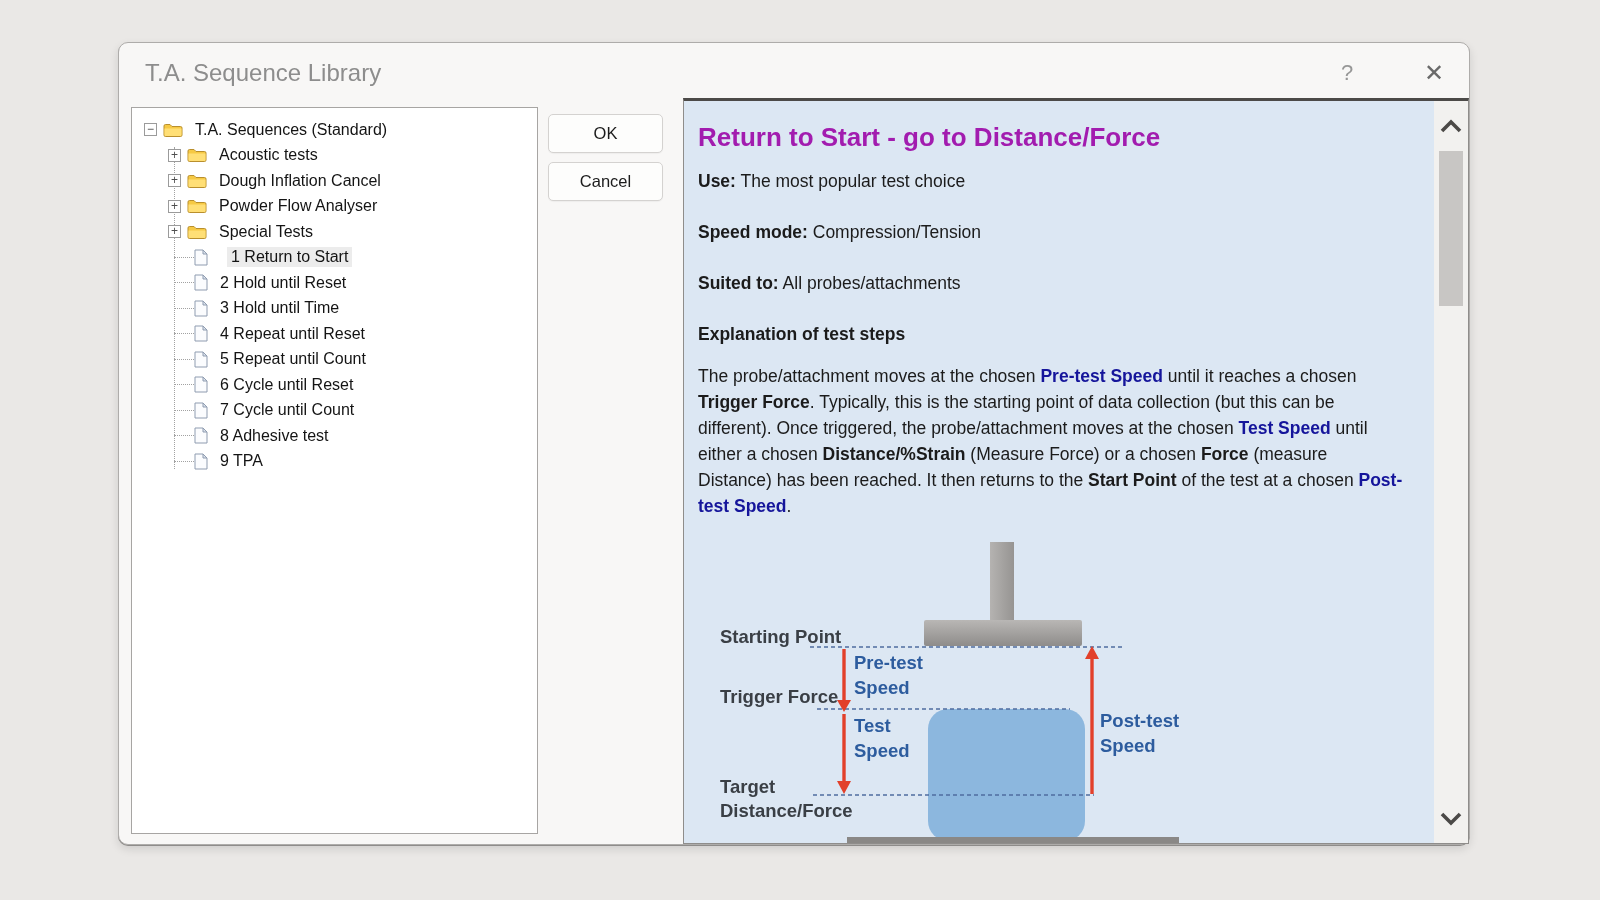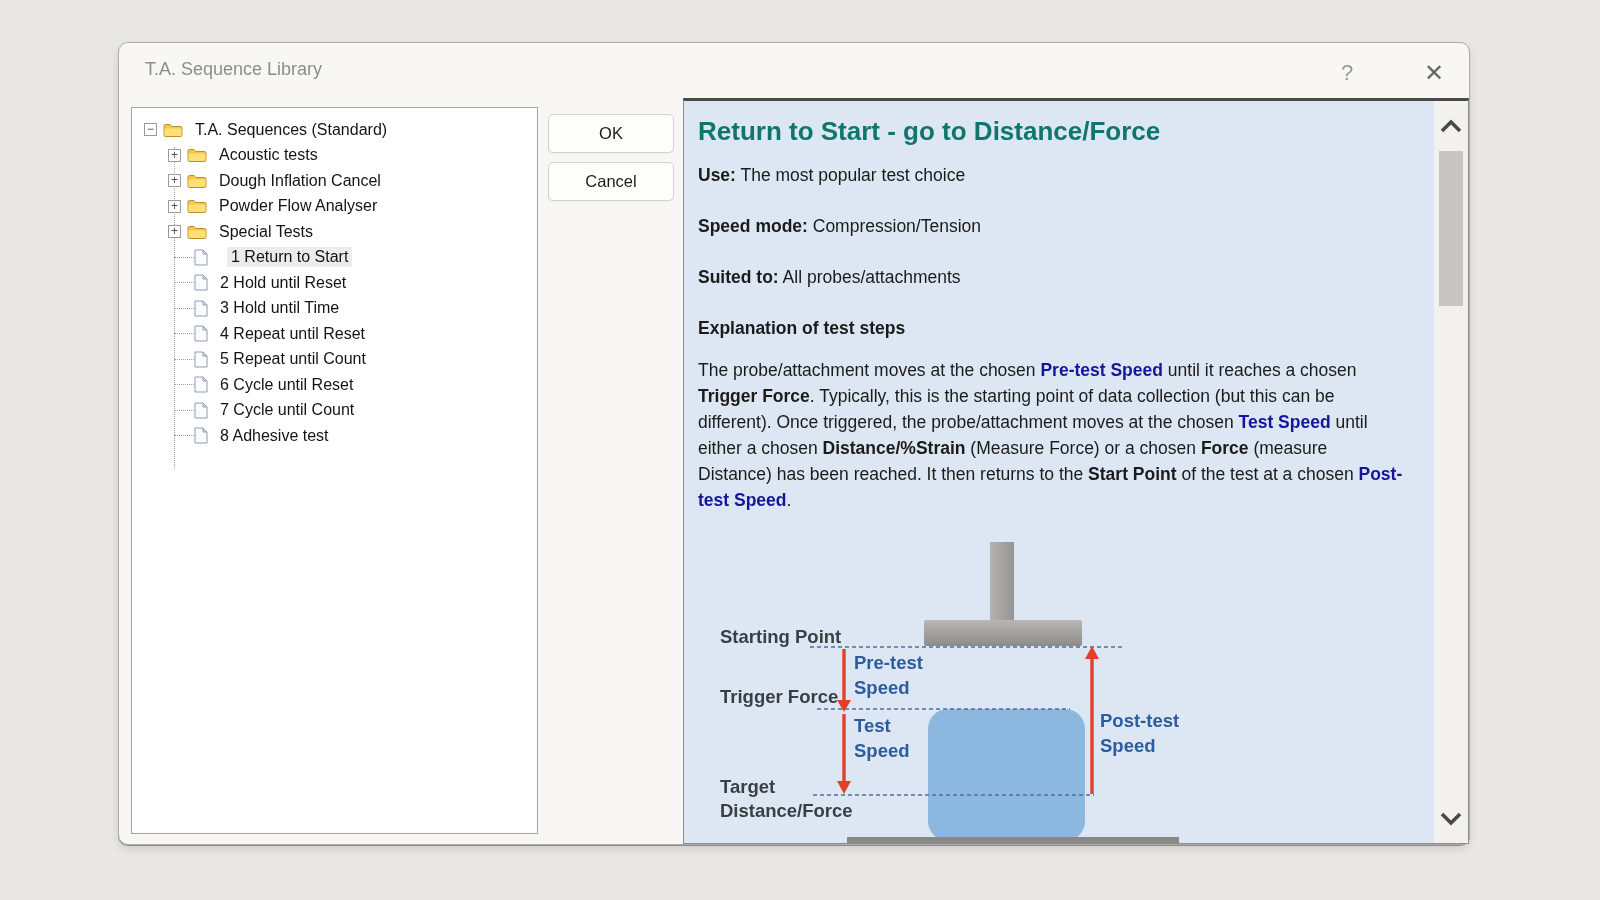--- a/index.html
+++ b/index.html
@@ -4,21 +4,21 @@
 <style>
   * { margin:0; padding:0; box-sizing:border-box; }
   html,body { width:1600px; height:900px; overflow:hidden; }
   body { background:#eae8e6; font-family:"Liberation Sans", sans-serif; }
 
   .dialog {
     position:absolute; left:118px; top:42px; width:1352px; height:803px;
     background:#f8f7f6; border:1px solid #aeacaa; border-radius:10px;
     box-shadow:0 1px 0 #8e8c8a, 0 4px 10px rgba(0,0,0,.12);
   }
-  .title { position:absolute; left:26px; top:16px; font-size:18px; color:#8d8d8d; }
+  .title { position:absolute; left:26px; top:16px; font-size:24px; color:#8d8d8d; }
   .help-btn { position:absolute; left:1212px; top:14px; width:32px; height:32px;
     font-size:22px; color:#979797; text-align:center; line-height:32px; cursor:default; }
   .close-btn { position:absolute; left:1297px; top:12px; width:36px; height:36px;
     font-size:24px; color:#6a6a6a; text-align:center; line-height:36px; font-weight:300; cursor:default; }
 
   
   .tree-panel { position:absolute; left:12px; top:64px; width:407px; height:727px;
     background:#ffffff; border:1px solid #a7a5a3; overflow:hidden; }
   .tree-rows { position:absolute; inset:0; padding-top:9px; }
   .vline { position:absolute; left:42px; top:39px; height:322px; width:0;
@@ -30,34 +30,34 @@
   .trow.doc  { padding-left:42px; }
   .exp { width:13px; height:13px; border:1px solid #9b9b9b; background:#fff;
     font-size:12px; line-height:10px; text-align:center; color:#4f4f4f; flex:none;
     margin-right:6px; z-index:2; }
   .stub { width:20px; height:0; border-top:1px dotted #a2a2a2; flex:none; }
   .ticon { flex:none; margin-right:8px; }
   .tlabel { padding:1px 4px; }
   .trow.sel .tlabel { background:#ececec;margin-left:11px; }
 
   
-  .btn { position:absolute; left:429px; width:126px; height:39px;
+  .btn { position:absolute; left:429px; width:115px; height:39px;
     background:#fdfdfc; border:1px solid #d4d2d0; border-radius:5px;
     font-size:16.5px; color:#1c1c1c; text-align:center; line-height:37px;
     box-shadow:0 1px 1px rgba(0,0,0,.04); cursor:default; font-family:"Liberation Sans",sans-serif; }
   .btn-ok { top:71px; }
   .btn-cancel { top:119px; }
 
   
   .content-panel { position:absolute; left:564px; top:55px; width:786px; height:746px;
     border:1px solid #8f8d8b; border-top:3px solid #4c4a48; background:#f2f1ef; }
   .content-blue { position:absolute; left:0; top:0; bottom:0; right:34px;
     background:#dce7f3; overflow:hidden; }
   .content-inner { padding:12px 22px 0 14px; color:#1b1b1b; font-size:17.5px; }
-  .content-inner h1 { font-size:26px; font-weight:bold; color:#0f766e; margin:3px 0 16px; }
+  .content-inner h1 { font-size:26px; font-weight:bold; color:#a21caf; margin:9px 0 16px; }
   .kv { margin-bottom:26px; line-height:25px; }
   .b { font-weight:bold; }
   .navy { font-weight:bold; color:#15159b; }
   .expl-title { font-weight:bold; margin-bottom:16px; line-height:25px; }
   .expl-para { width:706px; line-height:26px; }
 
   
   .diagram { position:absolute; left:0; top:415px; width:750px; height:334px; }
 
   
@@ -175,20 +175,28 @@
           </svg>
           <span class="tlabel">7 Cycle until Count</span>
         </div>
         <div class="trow lvl1 doc">
           <span class="stub"></span>
           <svg class="ticon" width="14" height="17" viewBox="0 0 14 17">
             <path d="M1 1 L9 1 L13 5 L13 16 L1 16 Z" fill="#fbfcfe" stroke="#8f9cb0"></path>
             <path d="M9 1 L9 5 L13 5 Z" fill="#dde4ee" stroke="#8f9cb0"></path>
           </svg>
           <span class="tlabel">8 Adhesive test</span>
+        </div>
+        <div class="trow lvl1 doc">
+          <span class="stub"></span>
+          <svg class="ticon" width="14" height="17" viewBox="0 0 14 17">
+            <path d="M1 1 L9 1 L13 5 L13 16 L1 16 Z" fill="#fbfcfe" stroke="#8f9cb0"></path>
+            <path d="M9 1 L9 5 L13 5 Z" fill="#dde4ee" stroke="#8f9cb0"></path>
+          </svg>
+          <span class="tlabel">9 TPA</span>
         </div>
       </div>
   </div>
 
   <div class="btn btn-ok">OK</div>
   <div class="btn btn-cancel">Cancel</div>
 
   <div class="content-panel">
     <div class="content-blue">
       <div class="content-inner">

